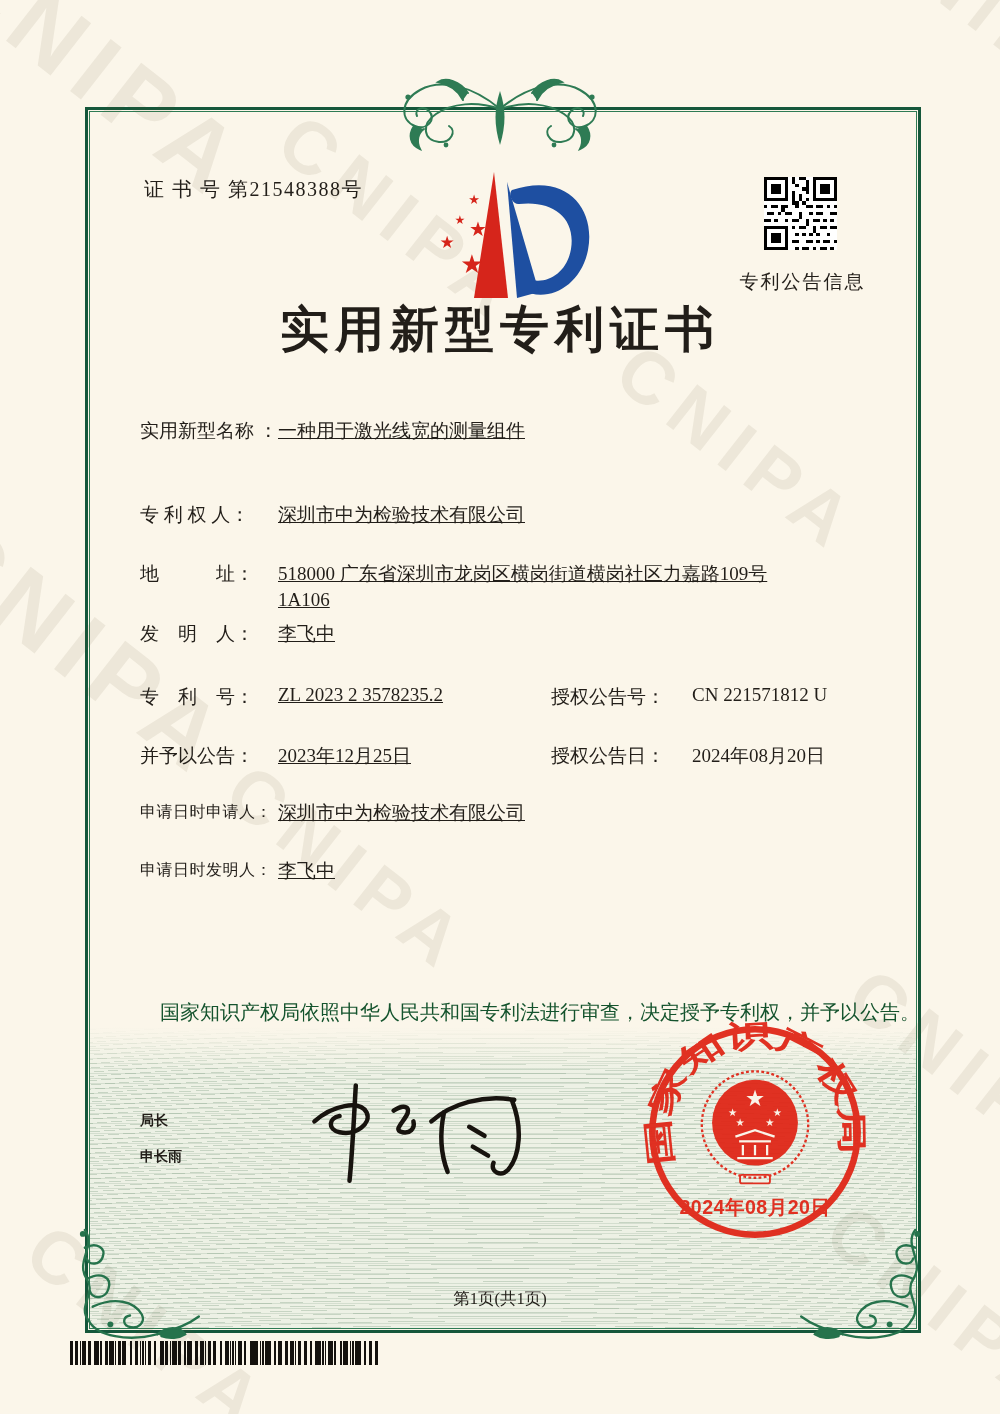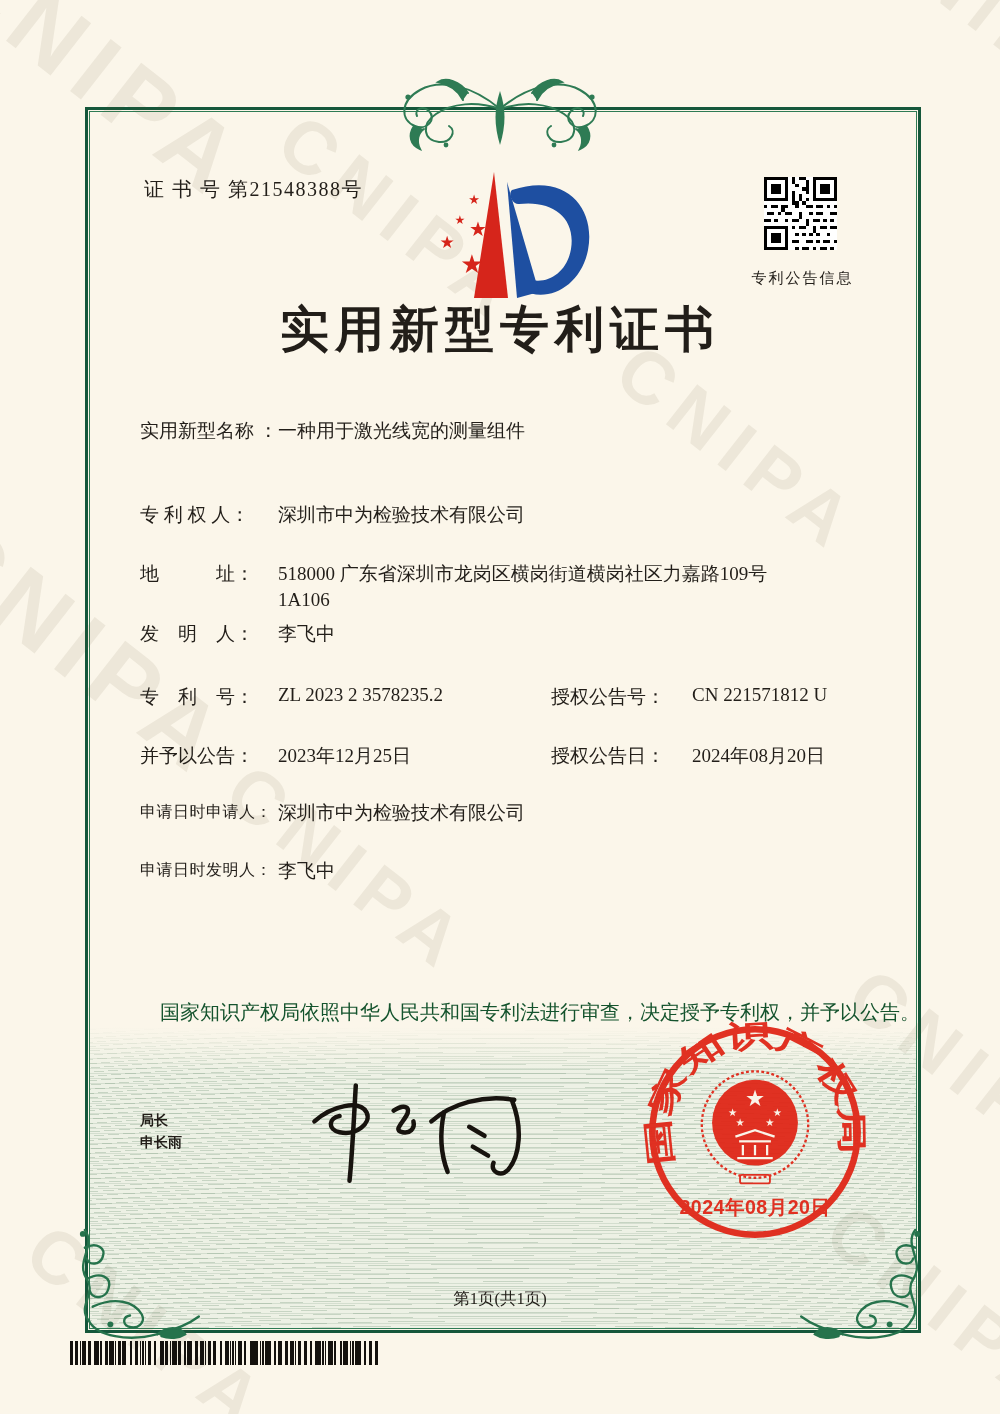--- a/index.html
+++ b/index.html
@@ -37,38 +37,38 @@
   
   .ornament-top{position:absolute; z-index:4; left:350px; top:57px; width:300px; height:100px;}
   .flourish{position:absolute; z-index:5; width:140px; height:118px;}
   .flourish.left{left:62px; top:1228px;}
   .flourish.right{left:798px; top:1228px; transform:scaleX(-1);}
   
   .cert-no{position:absolute; z-index:3; left:144px; top:176px; font-size:20px; letter-spacing:1.5px;}
   .logo{position:absolute; z-index:3; left:424px; top:166px; width:182px; height:138px;}
   .qr{position:absolute; z-index:3; left:764px; top:177px; width:73px; height:73px;}
   .qr-caption{position:absolute; z-index:3; left:730px; top:269px; width:145px; text-align:center;
-    font-size:15px; letter-spacing:2px;font-family:Liberation Serif, serif;}
+    font-size:19px; letter-spacing:2px;font-family:Liberation Serif, serif;}
   .title{position:absolute; z-index:3; left:0; top:297px; width:100%; text-align:center;
     font-size:49px; font-weight:700; letter-spacing:6px;}
   
   .frow{position:absolute; z-index:3; left:0; width:100%; height:28px; font-size:19px;}
   .frow .lab {position:absolute; left:140px; white-space:pre;}
-  .frow .val {position:absolute; left:278px; white-space:pre;}
+  .frow .val {position:absolute; left:278px; white-space:pre;text-decoration:underline;}
   .frow .lab2{position:absolute; left:551px; white-space:pre;}
   .frow .val2{position:absolute; left:692px; white-space:pre;}
   .frow .lab.small{font-size:16px; letter-spacing:0.5px; top:2px;}
   
   .declaration{position:absolute; z-index:3; left:122px; top:960px; width:760px;
     font-size:20px; line-height:33px; color:#14532d; white-space:nowrap;margin-top:36px;}
   .declaration .l1{text-indent:38px;}
   
   .signatory{position:absolute; z-index:3; left:140px; top:1112px;
     font-family:"Liberation Sans","DejaVu Sans",sans-serif; font-size:14px; font-weight:700;}
-  .signatory .name{margin-top:4px;}
+  .signatory .name{margin-top:18px;}
   .signature{position:absolute; z-index:3; left:296px; top:1080px; width:242px; height:108px;}
   .seal{position:absolute; z-index:3; left:643px; top:1020px; width:224px; height:224px; opacity:.95;}
   .footer{position:absolute; z-index:3; left:0; top:1288px; width:100%; text-align:center; font-size:16.5px;}
   .barcode{
     position:absolute; z-index:3; left:70px; top:1341px; width:310px; height:24px;
     background-image:
       repeating-linear-gradient(90deg,#14110d 0 2px,rgba(0,0,0,0) 2px 6px),
       repeating-linear-gradient(90deg,#14110d 0 1px,rgba(0,0,0,0) 1px 5px),
       repeating-linear-gradient(90deg,#14110d 0 3px,rgba(0,0,0,0) 3px 13px);
   }

